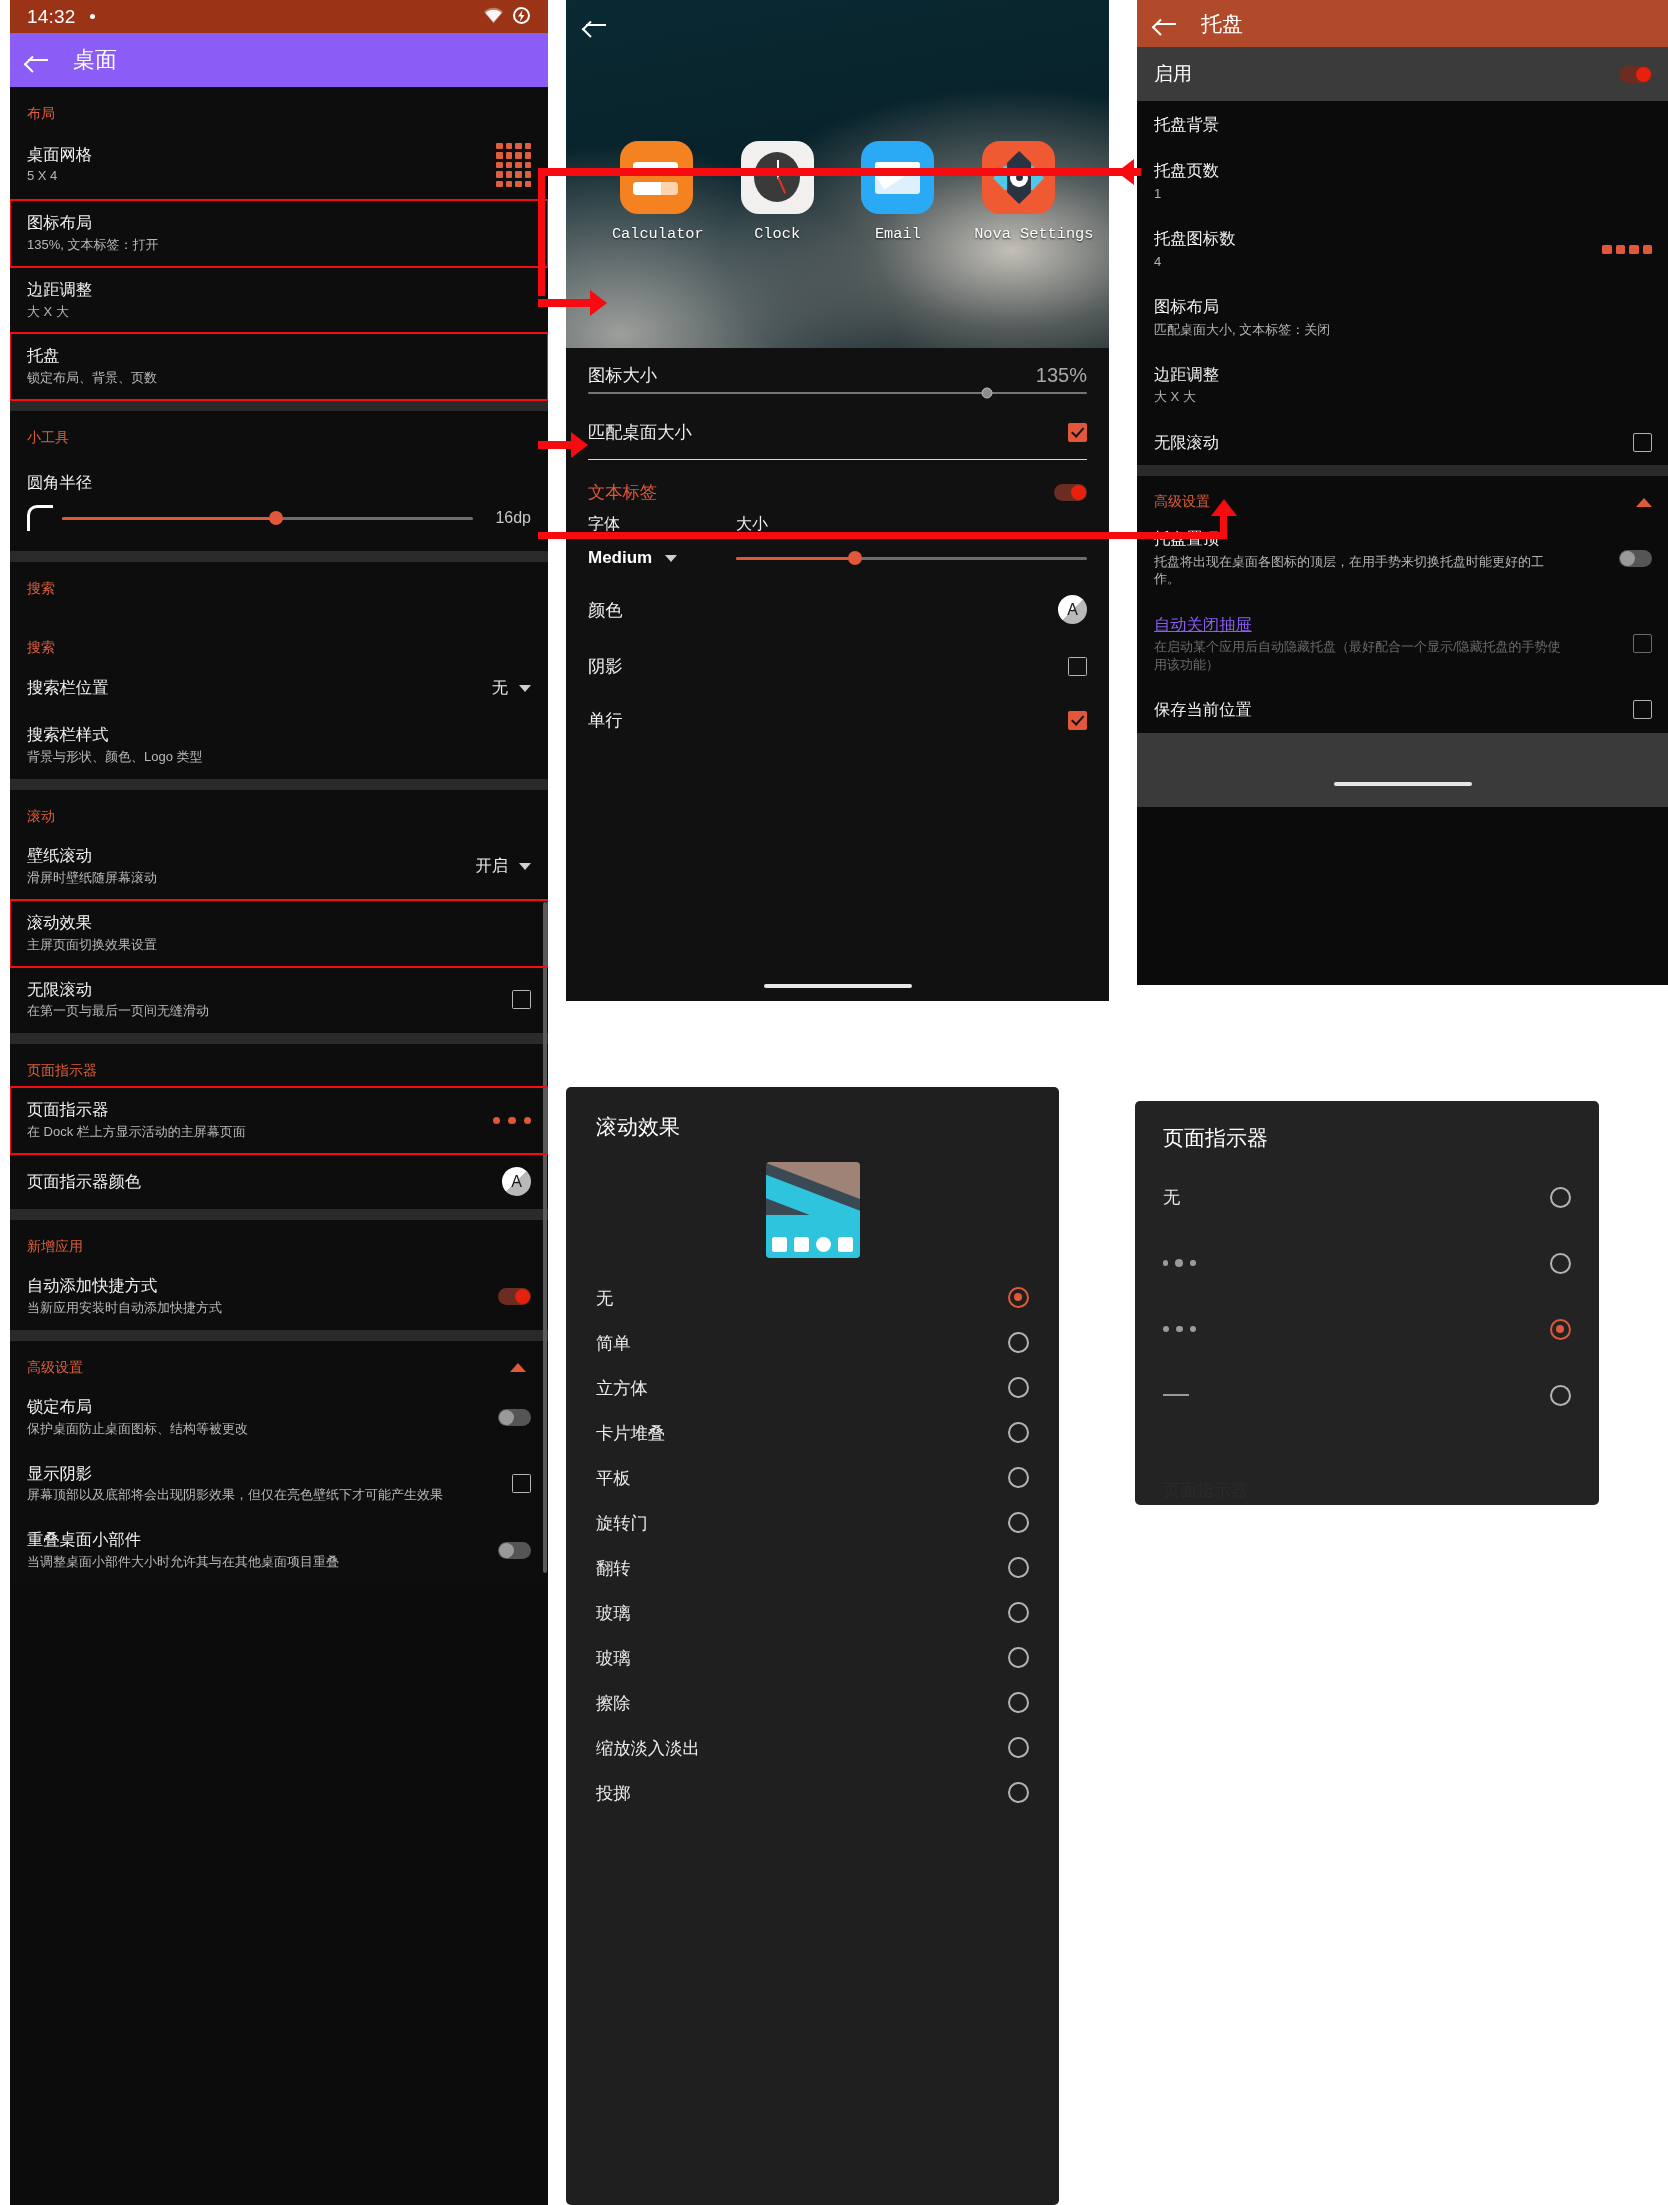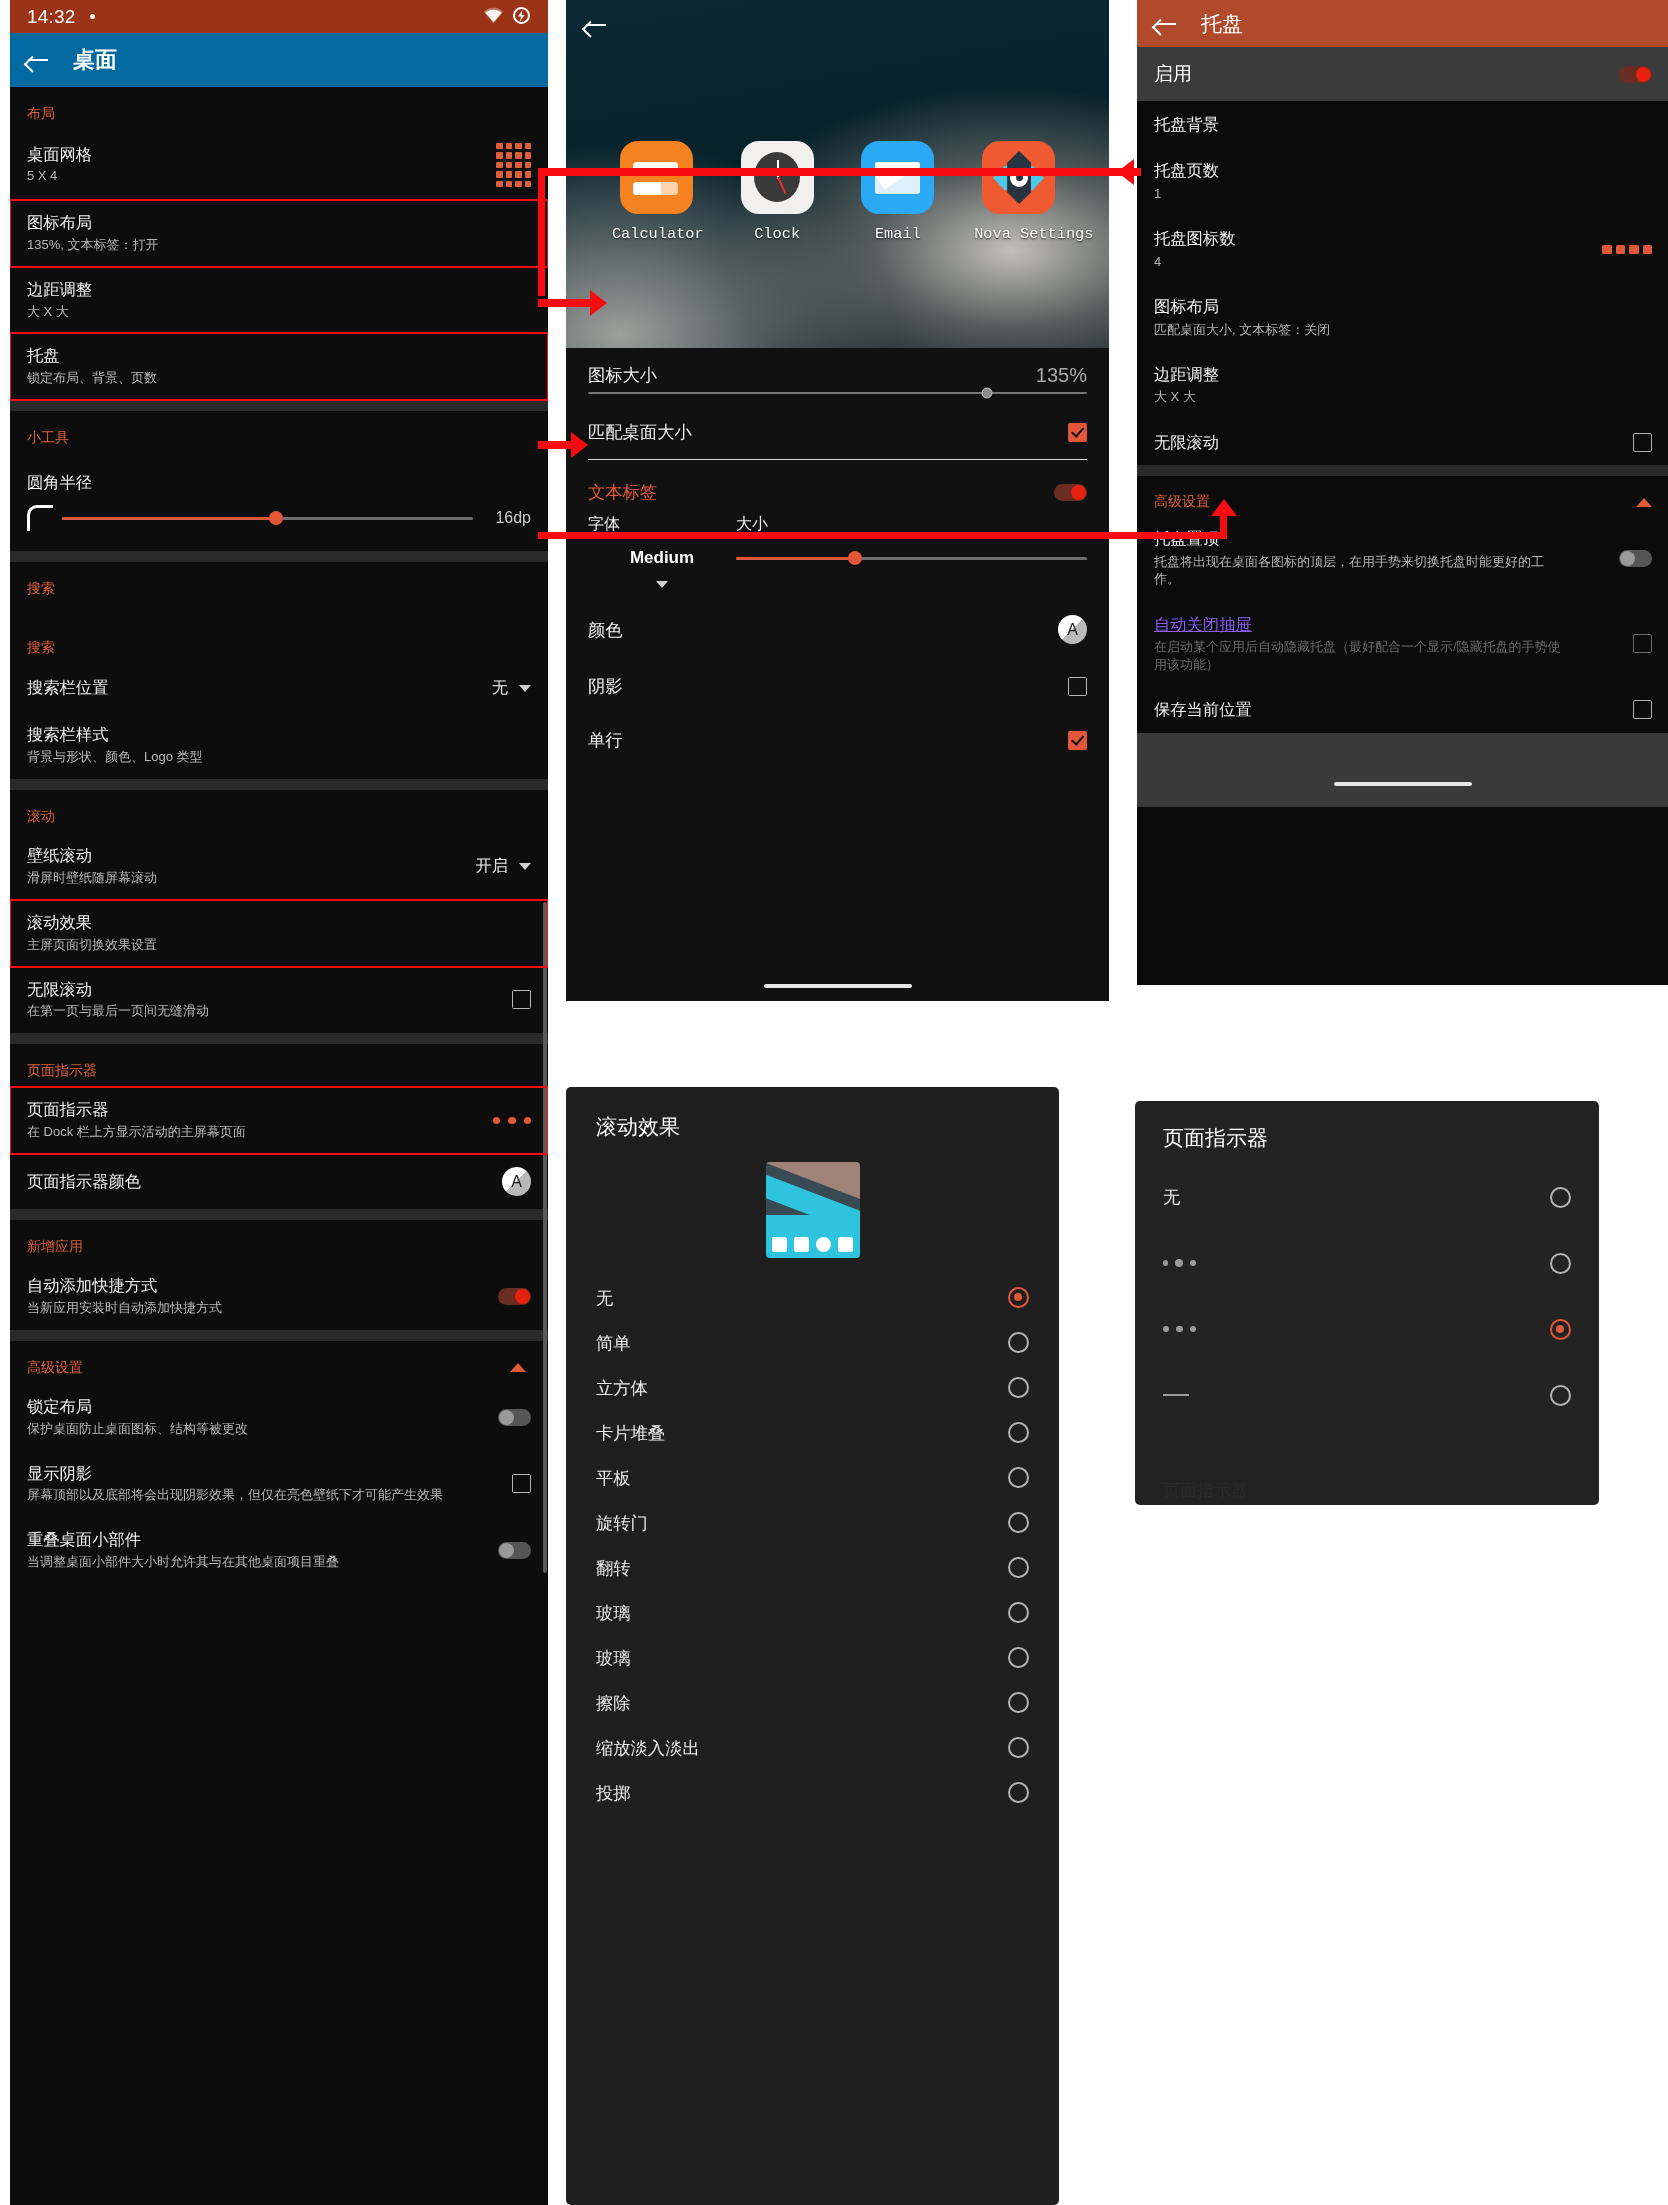--- a/index.html
+++ b/index.html
@@ -19,22 +19,22 @@
   .statusbar {
     height:33px; background:#9b3316; display:flex; align-items:center;
     padding:0 17px; color:#fff;
   }
   .statusbar .clock { font-size:19px; letter-spacing:0.2px; }
   .statusbar .dot-mark { width:5.4px; height:5.4px; border-radius:50%; background:#fff; margin-left:14px; }
   .statusbar .sb-spacer { flex:1; }
   .statusbar .sb-icons { display:flex; align-items:center; gap:8px; }
 
   .appbar {
-    height:54px; background:#0369a1; display:flex; align-items:center;
-    padding:0 16px; gap:23px;font-weight:bold;
+    height:54px; background:#8b5cf6; display:flex; align-items:center;
+    padding:0 16px; gap:23px;
   }
   .appbar .title { font-size:22px; color:#fff; }
   .back-arrow { width:24px; height:24px; position:relative; display:inline-block; }
   .back-arrow::before {
     content:""; position:absolute; left:2px; top:50%; width:20px; height:2px;
     background:#fff; transform:translateY(-50%);
   }
   .back-arrow::after {
     content:""; position:absolute; left:2px; top:50%; width:10px; height:10px;
     border-left:2px solid #fff; border-bottom:2px solid #fff;
@@ -158,21 +158,21 @@
   .mrow .lbl.accent { color:#e0573a; }
   .mrow .rval { font-size:20px; color:#a9a9a9; }
   .hr-white { height:1px; background:#d8d8d8; margin:0 22px; }
   .msl { padding:0 22px 11px 22px; }
   .track2 { position:relative; height:2px; background:#757575; border-radius:1.5px; }
   .track2 .knob { position:absolute; top:50%; width:11px;height:11px;border-radius:50%;background:#8d8d8d;border:1.5px solid #bdbdbd; transform:translate(-50%,-50%); box-sizing:border-box;}
   .fontrow { display:flex; align-items:flex-start; padding:3px 22px 5px 22px; gap:0; }
   .fcol1 { width:148px; }
   .fcol2 { flex:1; }
   .fsmall { font-size:16px; color:#efefef; }
-  .fsel { display:flex; align-items:center; gap:13px; margin-top:13px;flex-direction:column; }
+  .fsel { display:flex; align-items:center; gap:13px; margin-top:13px; }
   .fsel .v { font-size:17px; color:#fff; font-weight:bold; }
   .homebar { height:4px; width:148px; background:#e8e8e8; border-radius:2.5px; margin:0 auto; }
 
   
   #right-panel {
     position:absolute; left:1137px; top:0; width:532px; height:985px;
     background:#0b0b0b; overflow:hidden;
   }
   .rappbar { height:47px; background:#b14a2b; display:flex;align-items:center;padding:0 17px;gap:23px; }
   .rappbar .title { font-size:21px; color:#fff; }

